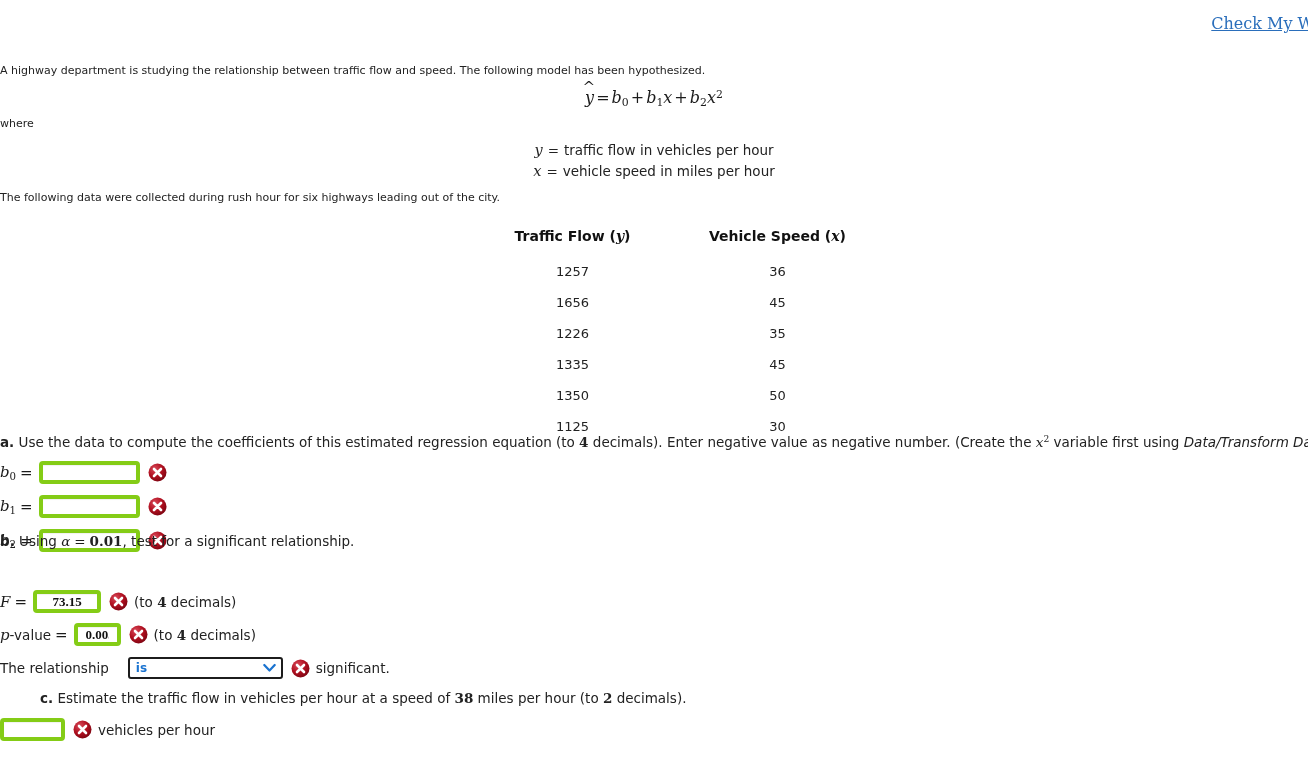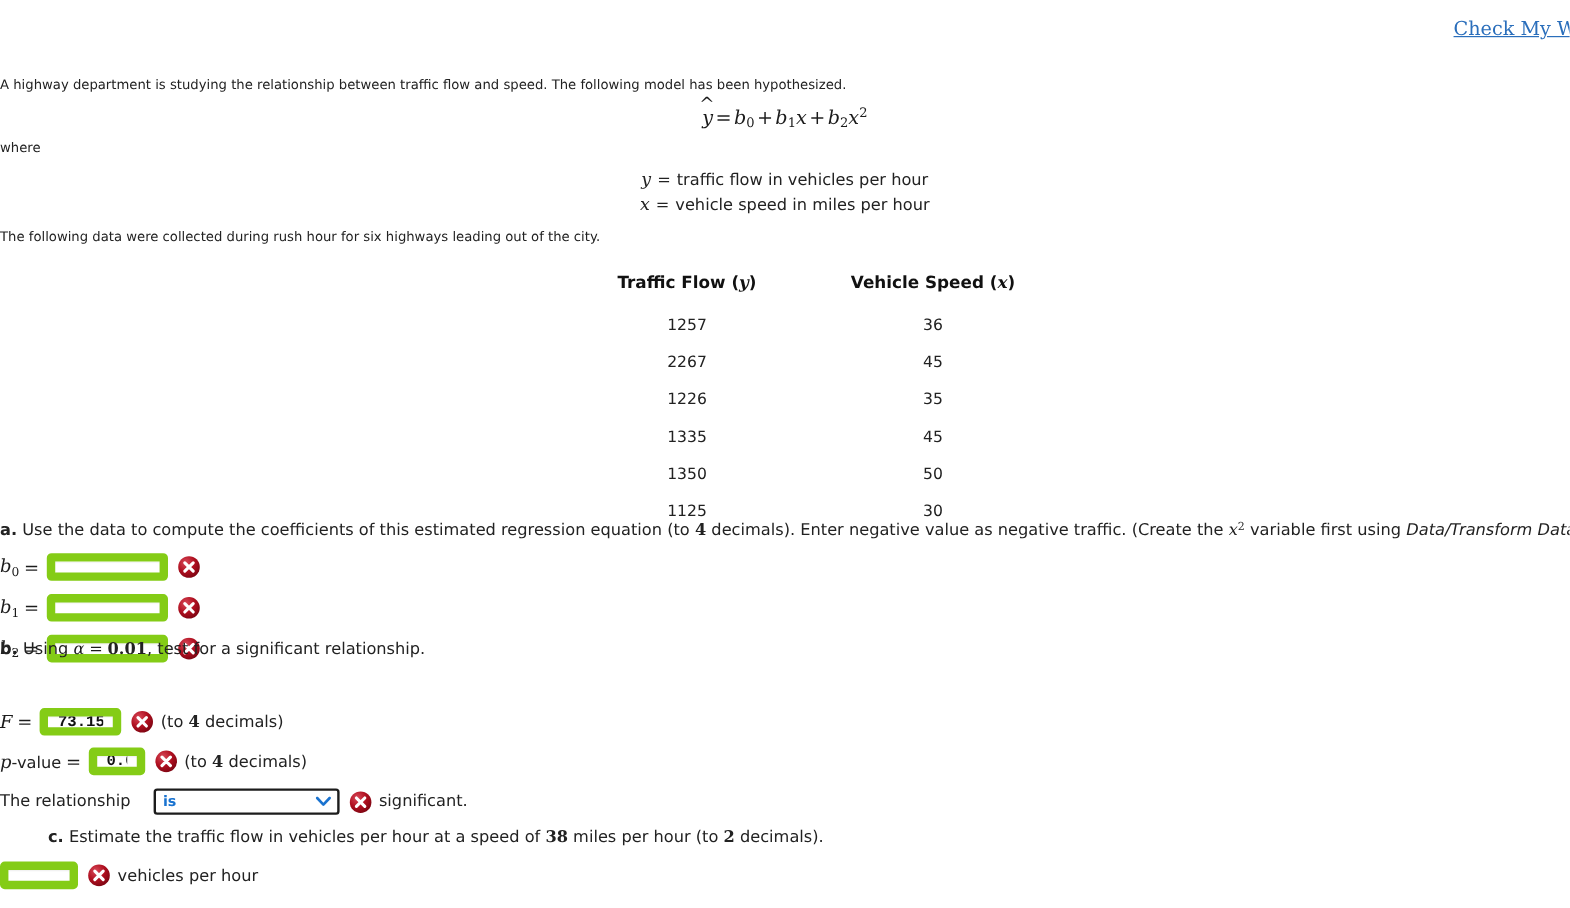--- a/index.html
+++ b/index.html
@@ -153,24 +153,24 @@
   }
   .eqsign {
     font-family: "DejaVu Serif", "Liberation Serif", serif;
     font-size: 15px;
     padding: 0 6px 0 4px;
     color: #1b1b1b;
   }
   input.ansfield {
     box-sizing: border-box;
     height: 23px;
-    border: 7px solid #84cc16;
+    border: 4px solid #84cc16;
     border-radius: 4px;
     background: #fff;
-    font-family: Liberation Mono, monospace;
+    font-family: Liberation Serif, serif;
     font-size: 13px;
     font-weight: bold;
     color: #111;
     padding: 0 8px;
     box-shadow: 0 1px 1px rgba(0,0,0,0.06) inset;
     outline: none;
   }
   .w-coef { width: 101px; }
   .w-stat { width: 68px; text-align: center; }
   .w-pval { width: 47px; text-align: center; }
@@ -274,21 +274,21 @@
       <th class="col-y"><span>Traffic Flow (</span><span class="mvar">y</span><span>)</span></th>
       <th class="col-x"><span>Vehicle Speed (</span><span class="mvar">x</span><span>)</span></th>
     </tr>
   </thead>
   <tbody id="table-body">
       <tr>
         <td>1257</td>
         <td>36</td>
       </tr>
       <tr>
-        <td>2267</td>
+        <td>1656</td>
         <td>45</td>
       </tr>
       <tr>
         <td>1226</td>
         <td>35</td>
       </tr>
       <tr>
         <td>1335</td>
         <td>45</td>
       </tr>
@@ -296,21 +296,21 @@
         <td>1350</td>
         <td>50</td>
       </tr>
       <tr>
         <td>1125</td>
         <td>30</td>
       </tr>
     </tbody>
 </table>
 
-<div class="abs qtext" id="part-a-text"><b>a.</b><span> Use the data to compute the coefficients of this estimated regression equation (to </span><span class="num">4</span><span> decimals). Enter negative value as negative traffic. (Create the </span><span class="math"><span>x</span><sup>2</sup></span><span> variable first using </span><i class="it">Data/Transform Data/Square</i></div>
+<div class="abs qtext" id="part-a-text"><b>a.</b><span> Use the data to compute the coefficients of this estimated regression equation (to </span><span class="num">4</span><span> decimals). Enter negative value as negative number. (Create the </span><span class="math"><span>x</span><sup>2</sup></span><span> variable first using </span><i class="it">Data/Transform Data/Square</i></div>
 
 <div class="abs ansrow" id="row-b0">
   <span class="varlabel"><span>b</span><sub>0</sub></span>
   <span class="eqsign">=</span>
   <input class="ansfield w-coef" type="text" value="" style="">
   <span class="err-icon">
     <svg width="19" height="19" viewBox="0 0 19 19">
       <defs>
           <radialGradient id="eg0" cx="35%" cy="30%" r="75%">
         <stop offset="0%" stop-color="#d94a5a"></stop>

